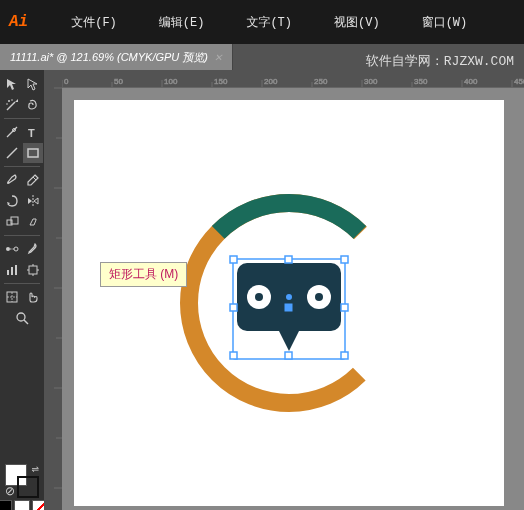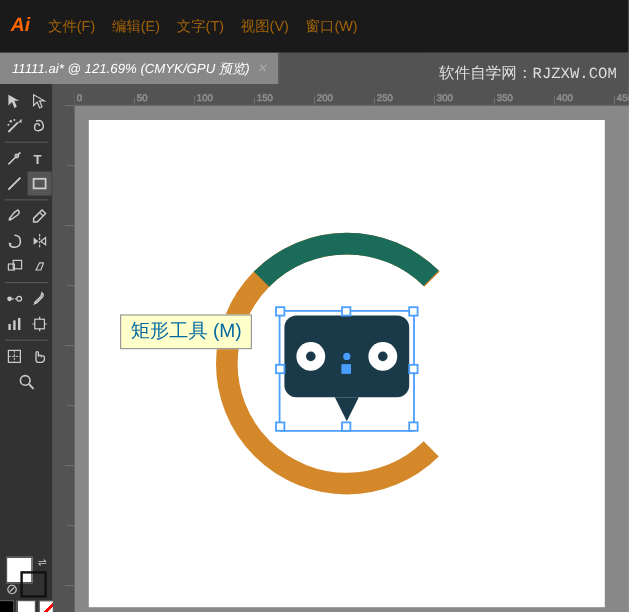--- a/index.html
+++ b/index.html
@@ -14,39 +14,41 @@
     }
 
     
     #title-bar {
       height: 44px;
       background: #1a1a1a;
       display: flex;
       align-items: center;
       padding: 0 6px;
       gap: 6px;
+      font-family: Liberation Mono, monospace;
     }
     #ai-logo {
       color: #ff6600;
       font-weight: bold;
       font-size: 16px;
       font-style: italic;
       background: #1a1a1a;
       padding: 1px 3px;
     }
     #title-menu {
       display: flex;
       gap: 2px;
       color: #ccc;
       font-size: 12px;
     }
     .menu-item {
       padding: 2px 6px;
       cursor: pointer;
-      color: #a16207;
+      color: #e5e5e5;
+      margin-left: 28px;
     }
 
     
     #tab-bar {
       height: 26px;
       background: #535353;
       display: flex;
       align-items: stretch;
     }
     .tab {
@@ -200,22 +202,22 @@
     }
 
     
     #tooltip {
       position: absolute;
       top: 192px;
       left: 56px;
       background: #ffffcc;
       border: 1px solid #999;
       padding: 3px 8px;
-      font-size: 16px;
-      color: #0369a1;
+      font-size: 12px;
+      color: #be185d;
       white-space: nowrap;
       z-index: 100;
       pointer-events: none;
     }
 
     
     #artwork {
       position: absolute;
       top: 50%;
       left: 50%;

